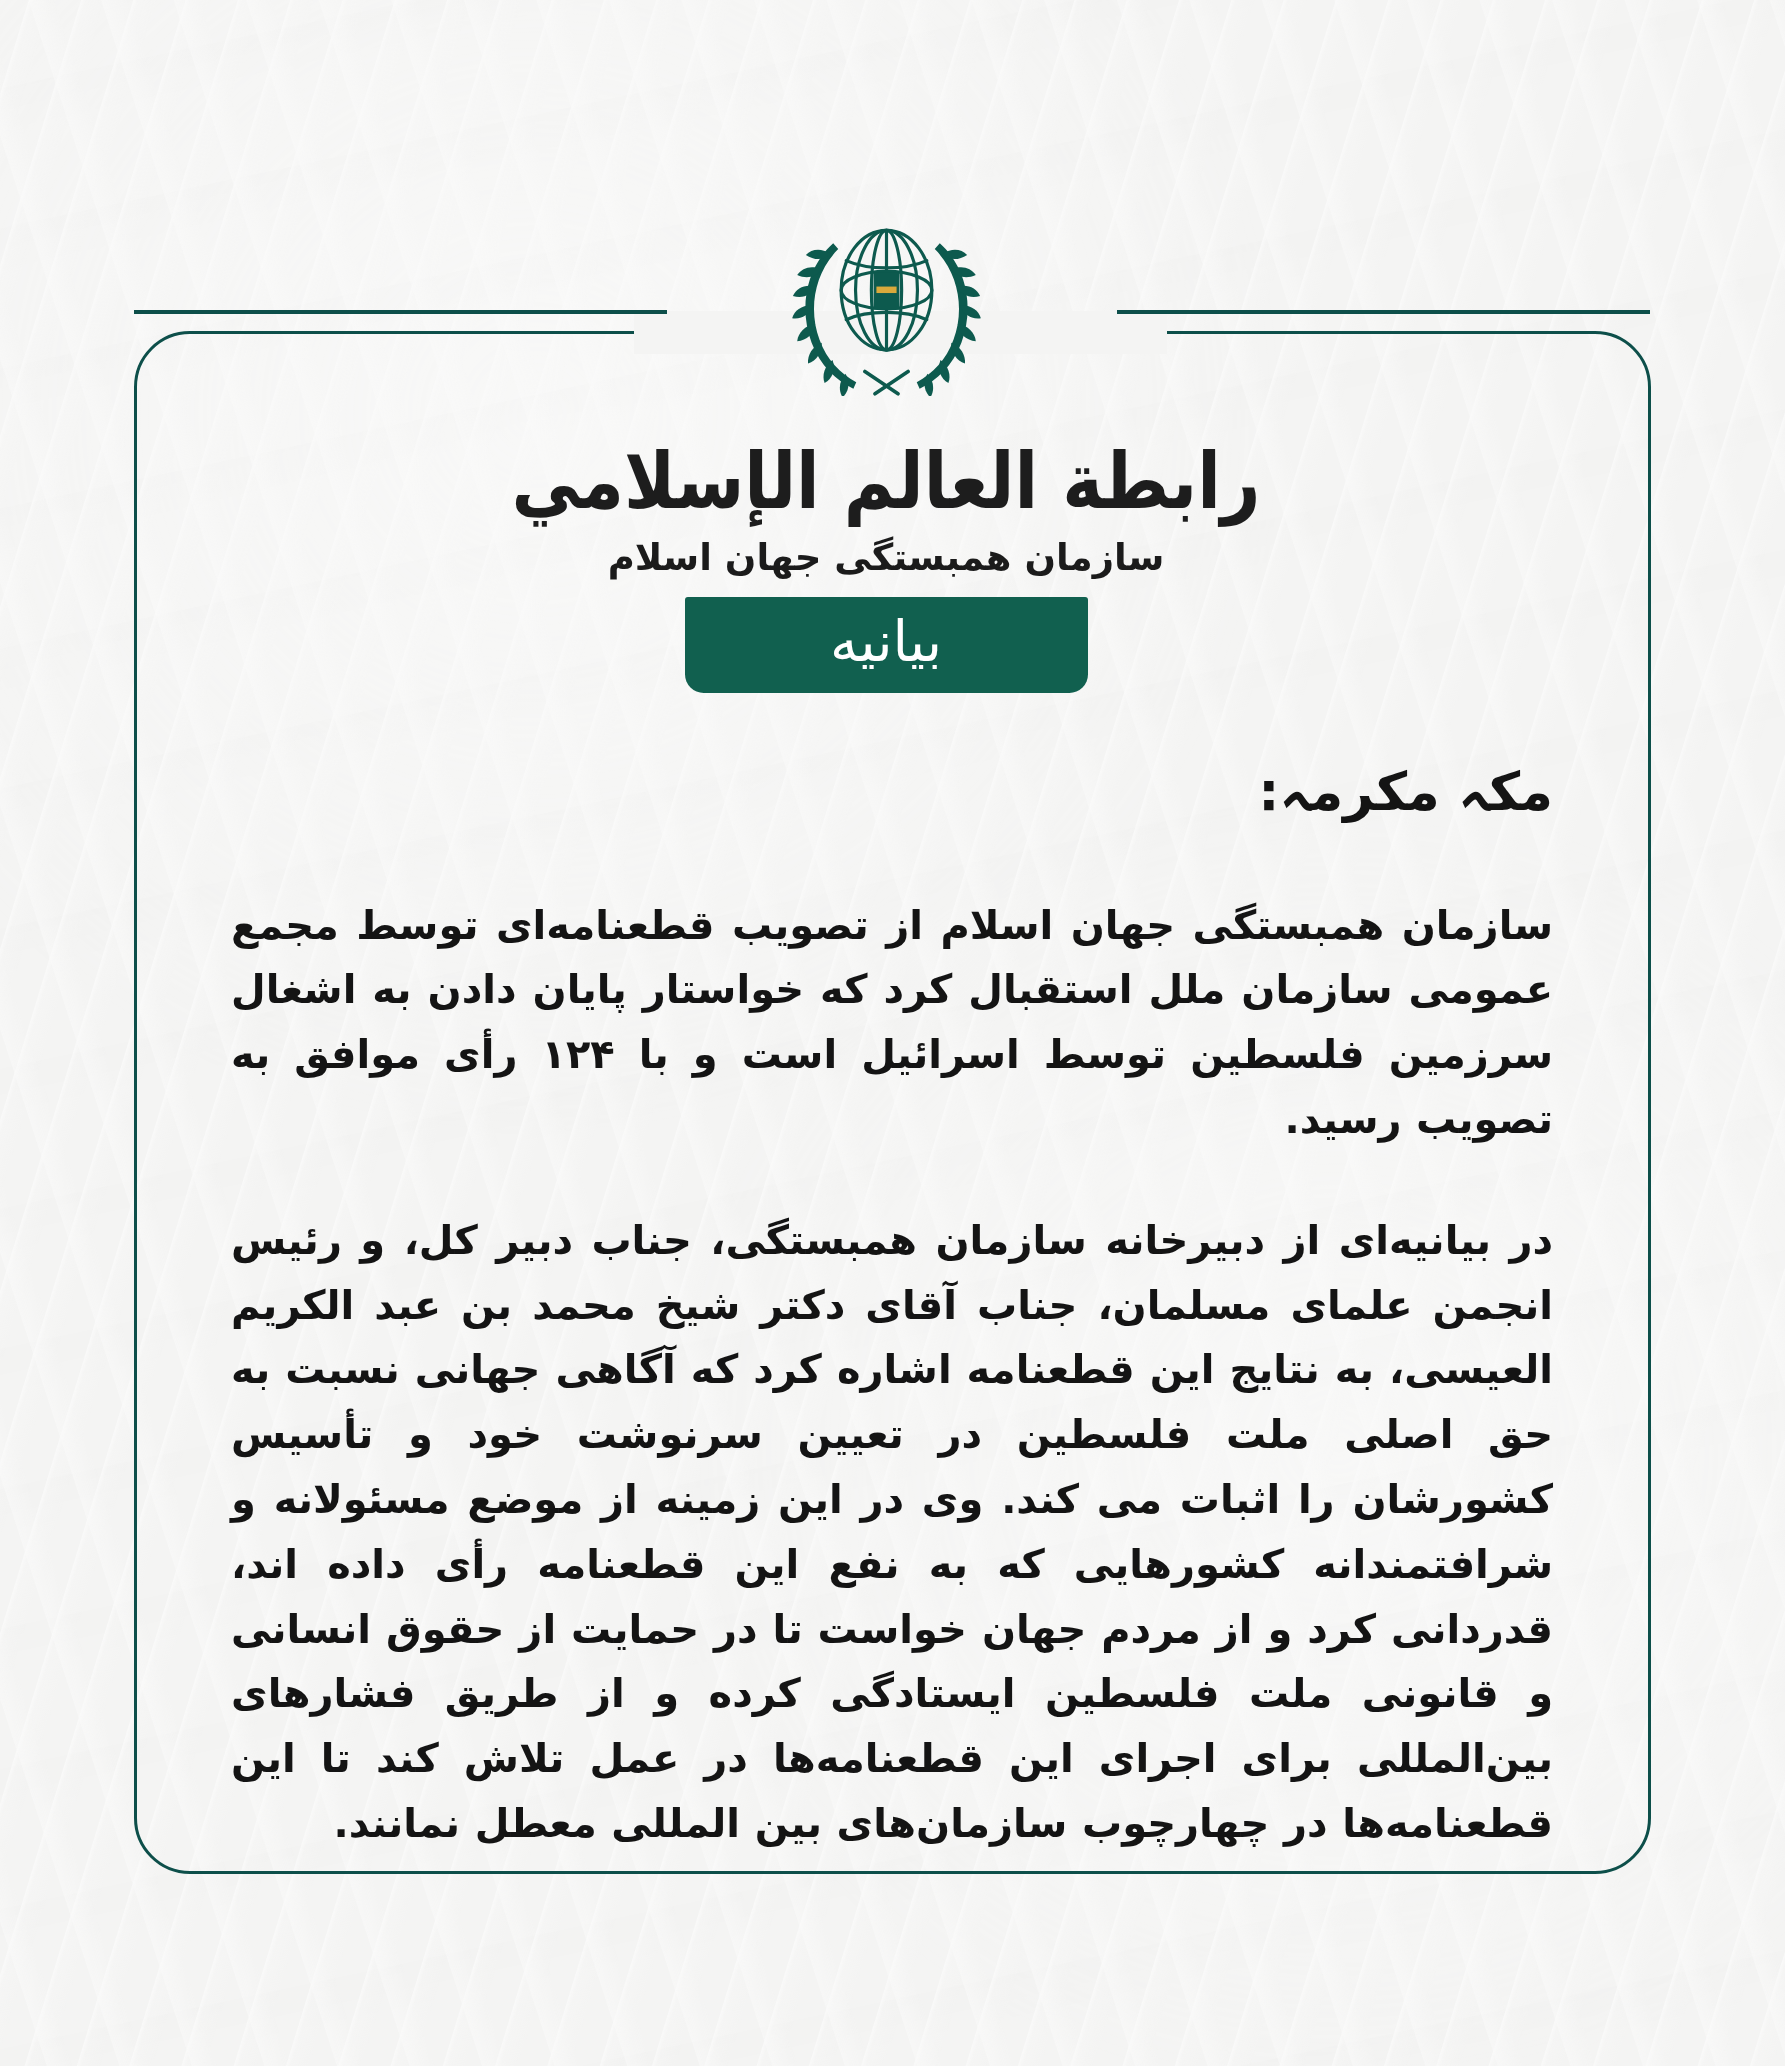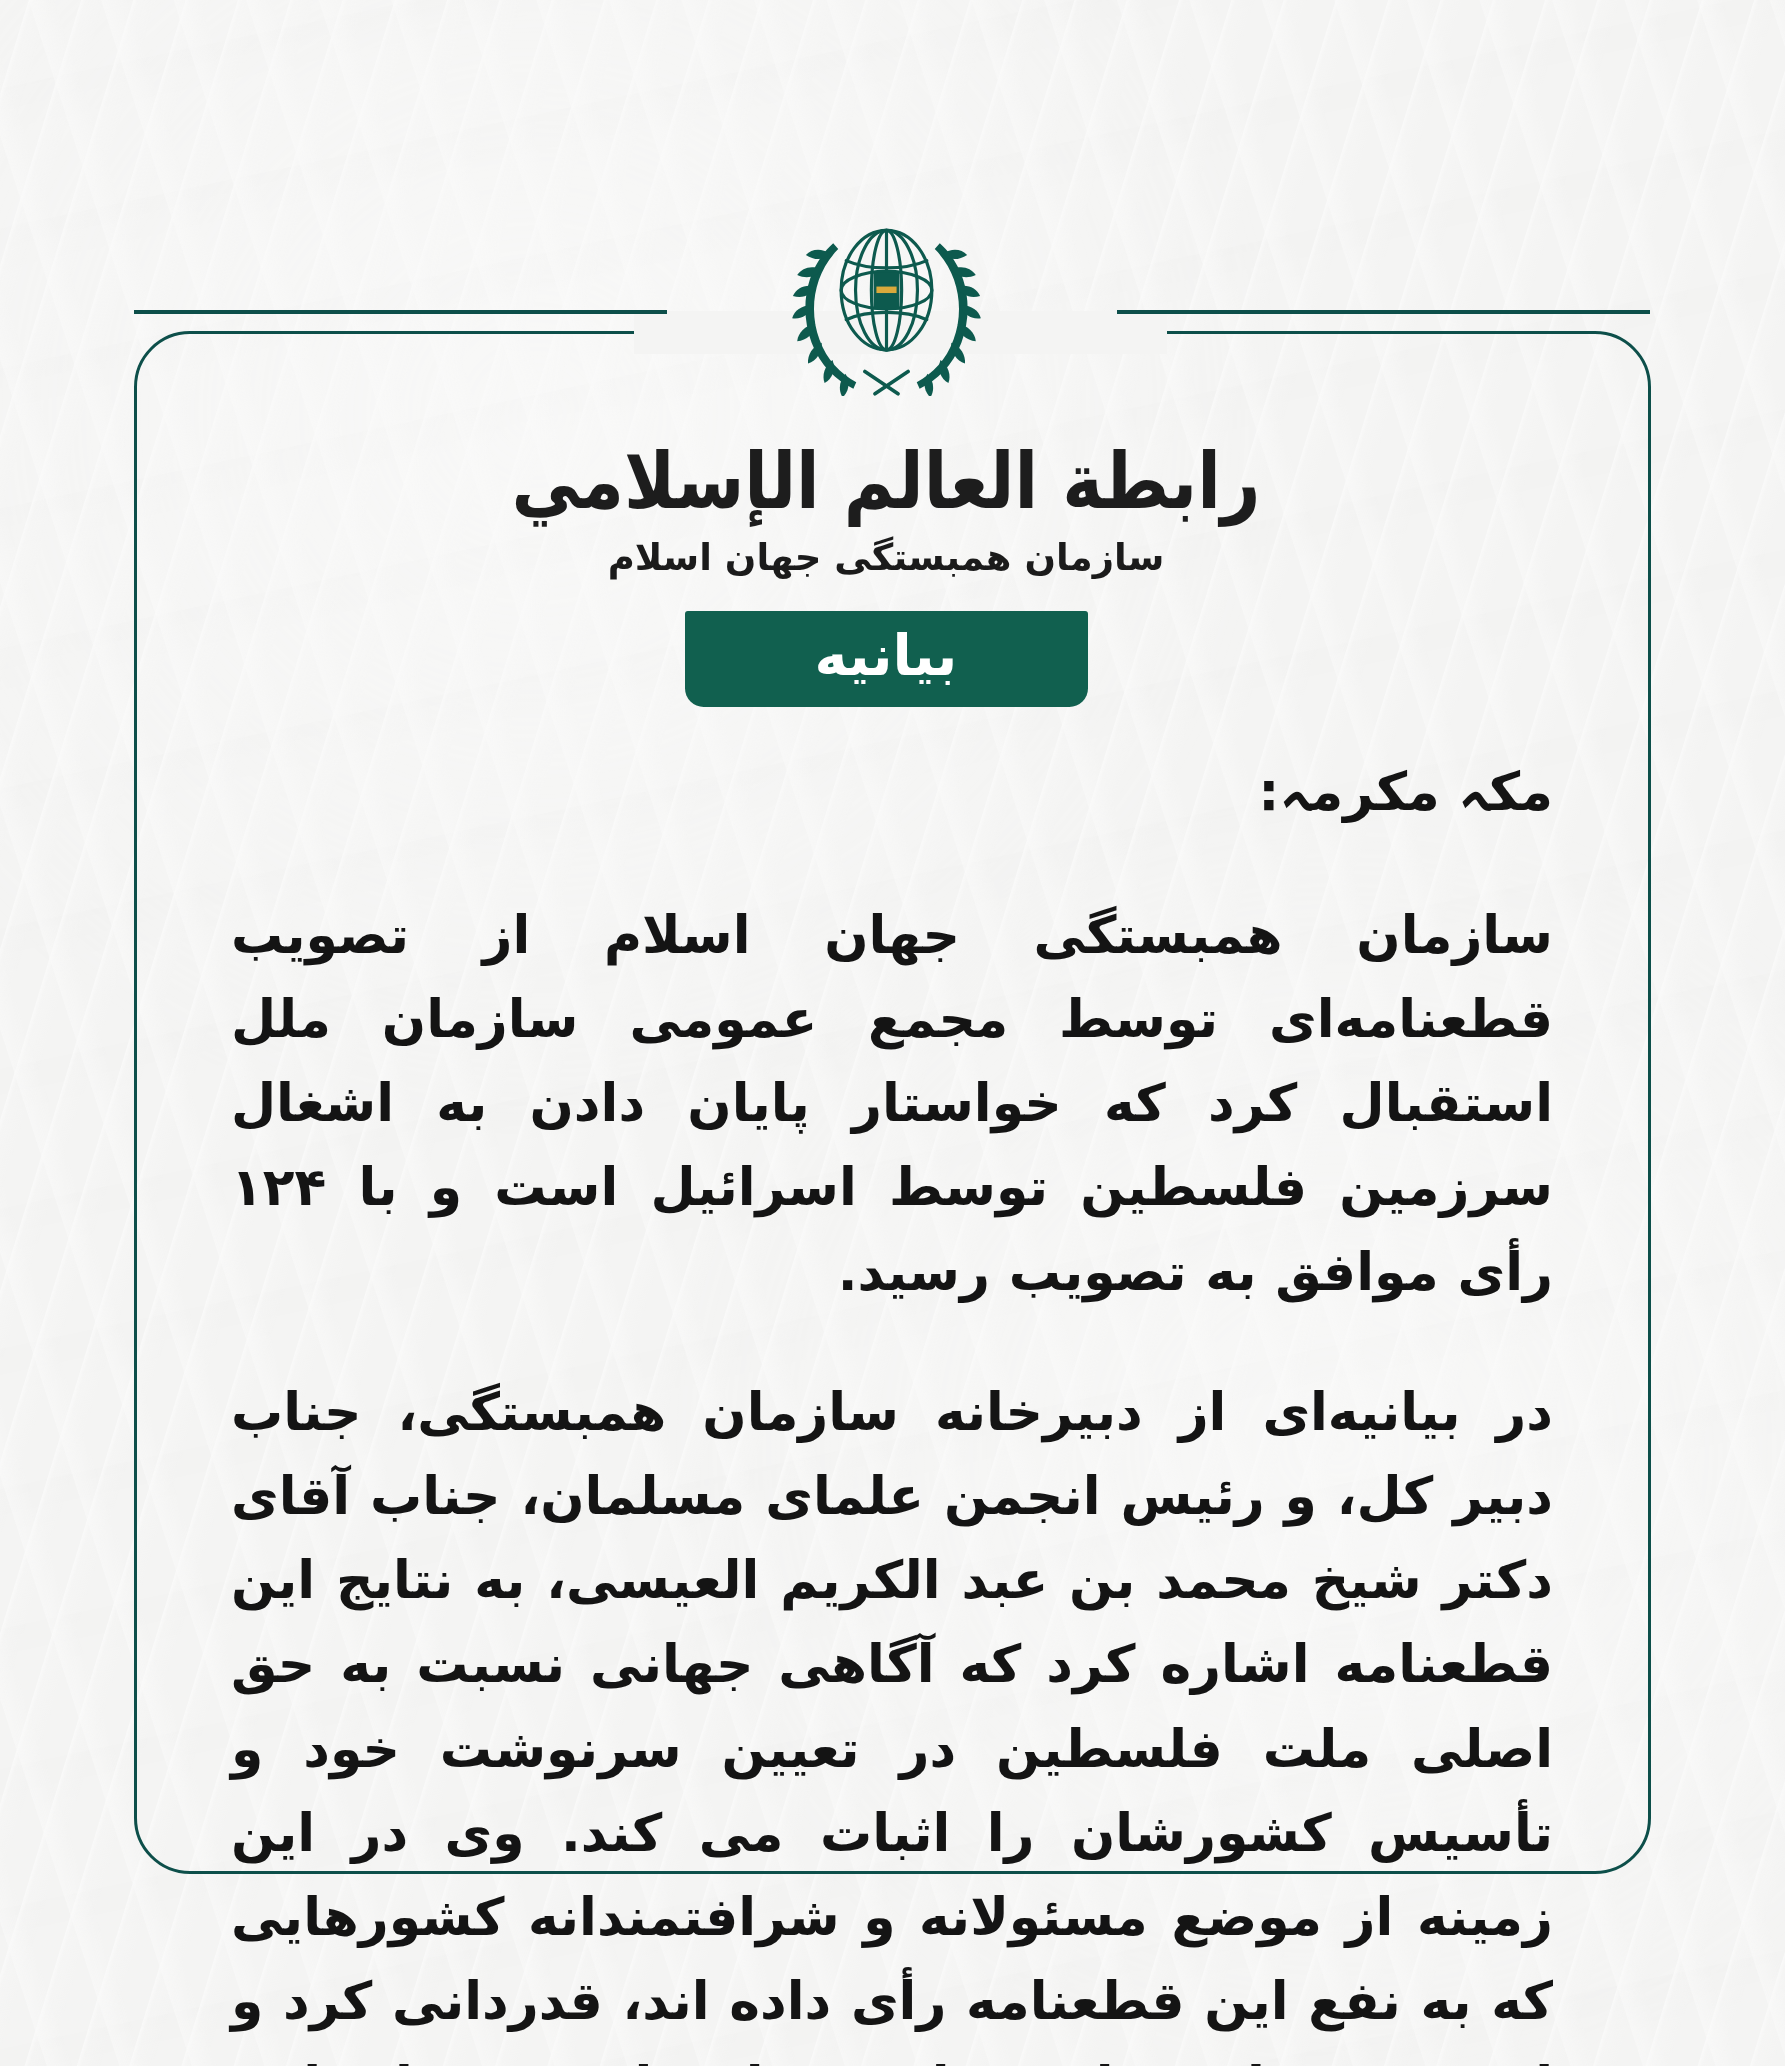--- a/index.html
+++ b/index.html
@@ -118,27 +118,27 @@
   .org-name-fa {
     margin-top: 21.6px;
     font-size: 37px;
     font-weight: 700;
     color: #1b1b1b;
     line-height: 1.2;
   }
 
   .badge {
     display: inline-block;
-    margin-top: 31px;
+    margin-top: 17px;
     min-width: 403px;
     padding: 11.5px 50px 18.7px;
     background: #11604f;
     color: #ffffff;
     font-size: 56px;
-    font-weight: 700;
+    font-weight: 400;
     line-height: 1.18;
     border-radius: 2.9px 2.9px 18.7px 18.7px;
   }
 
   
   .content {
     position: absolute;
     left: 134px;
     right: 135px;
     top: 760px;
@@ -152,21 +152,21 @@
   .salutation {
     font-size: 53px;
     font-weight: 700;
     line-height: 1.2;
     text-align: center;
     margin-bottom: 69px;
     letter-spacing: -0.7px;
   }
 
   .para {
-    font-size: 52px;
+    font-size: 40px;
     font-weight: 700;
     line-height: 1.62;
     text-align: justify;
     text-align-last: right;
     word-spacing: 0.7px;
   }
   .para + .para { margin-top: 56px; }
 </style>
 </head>
 <body>

